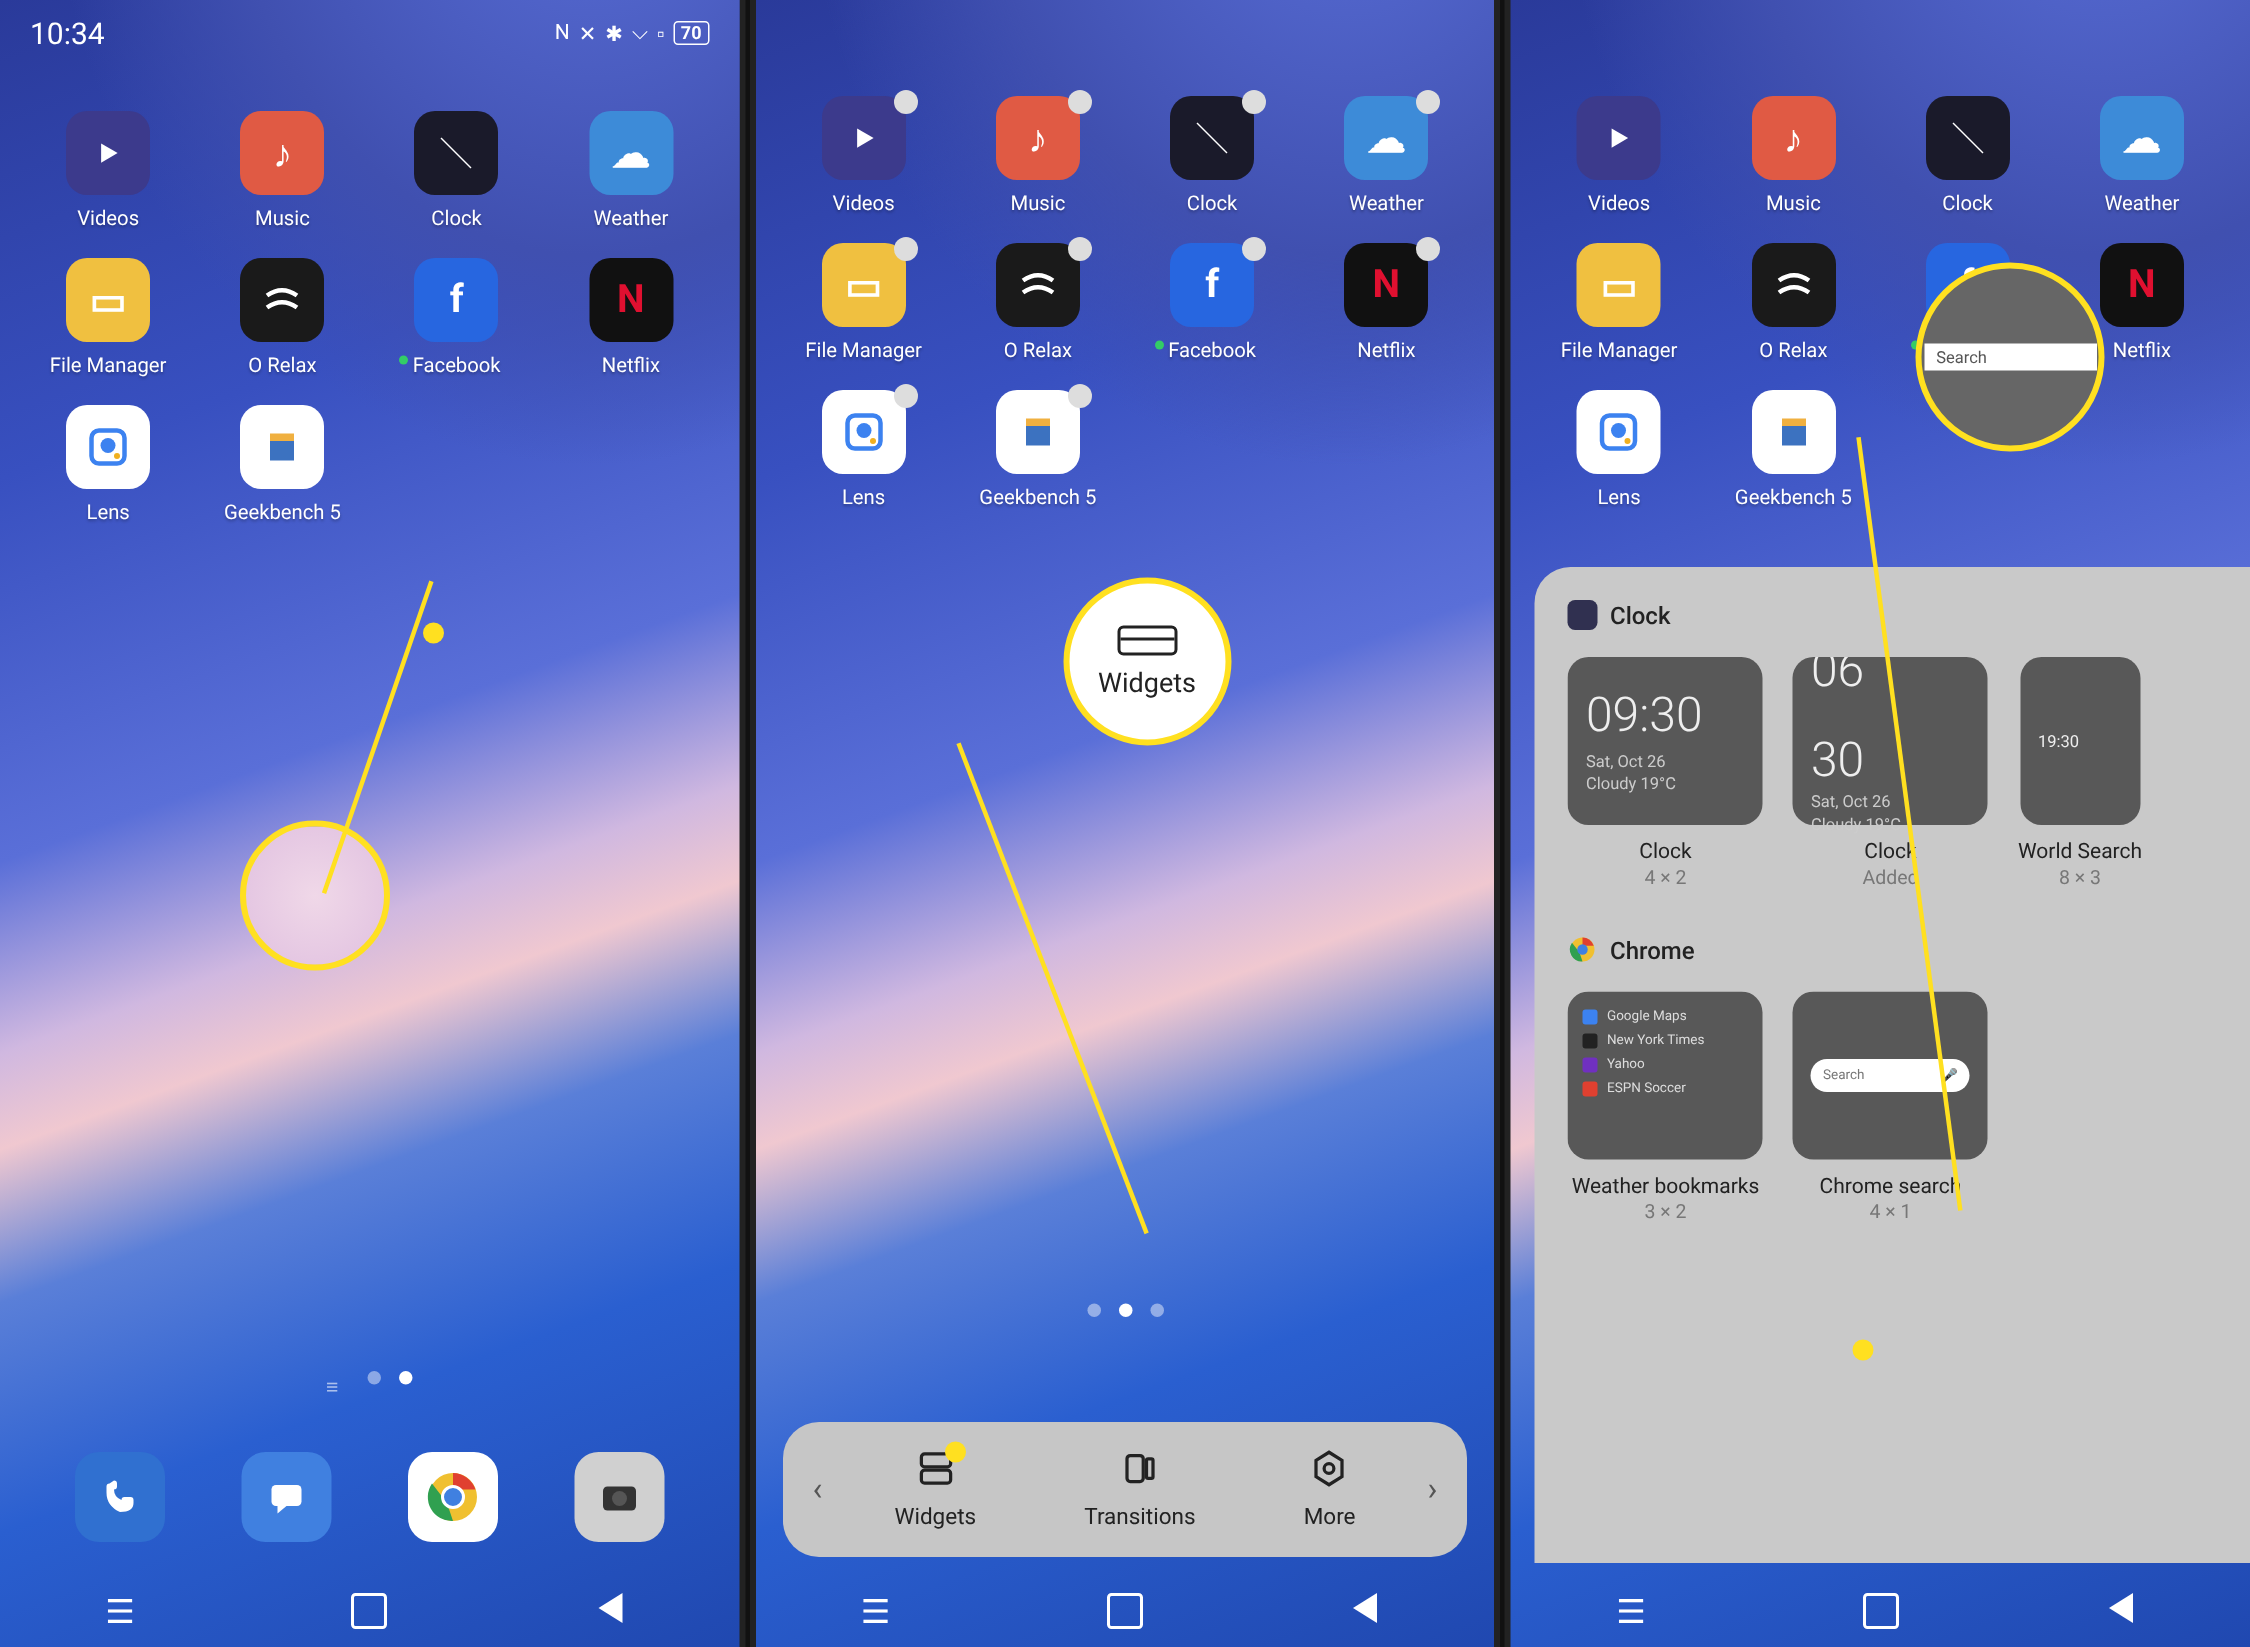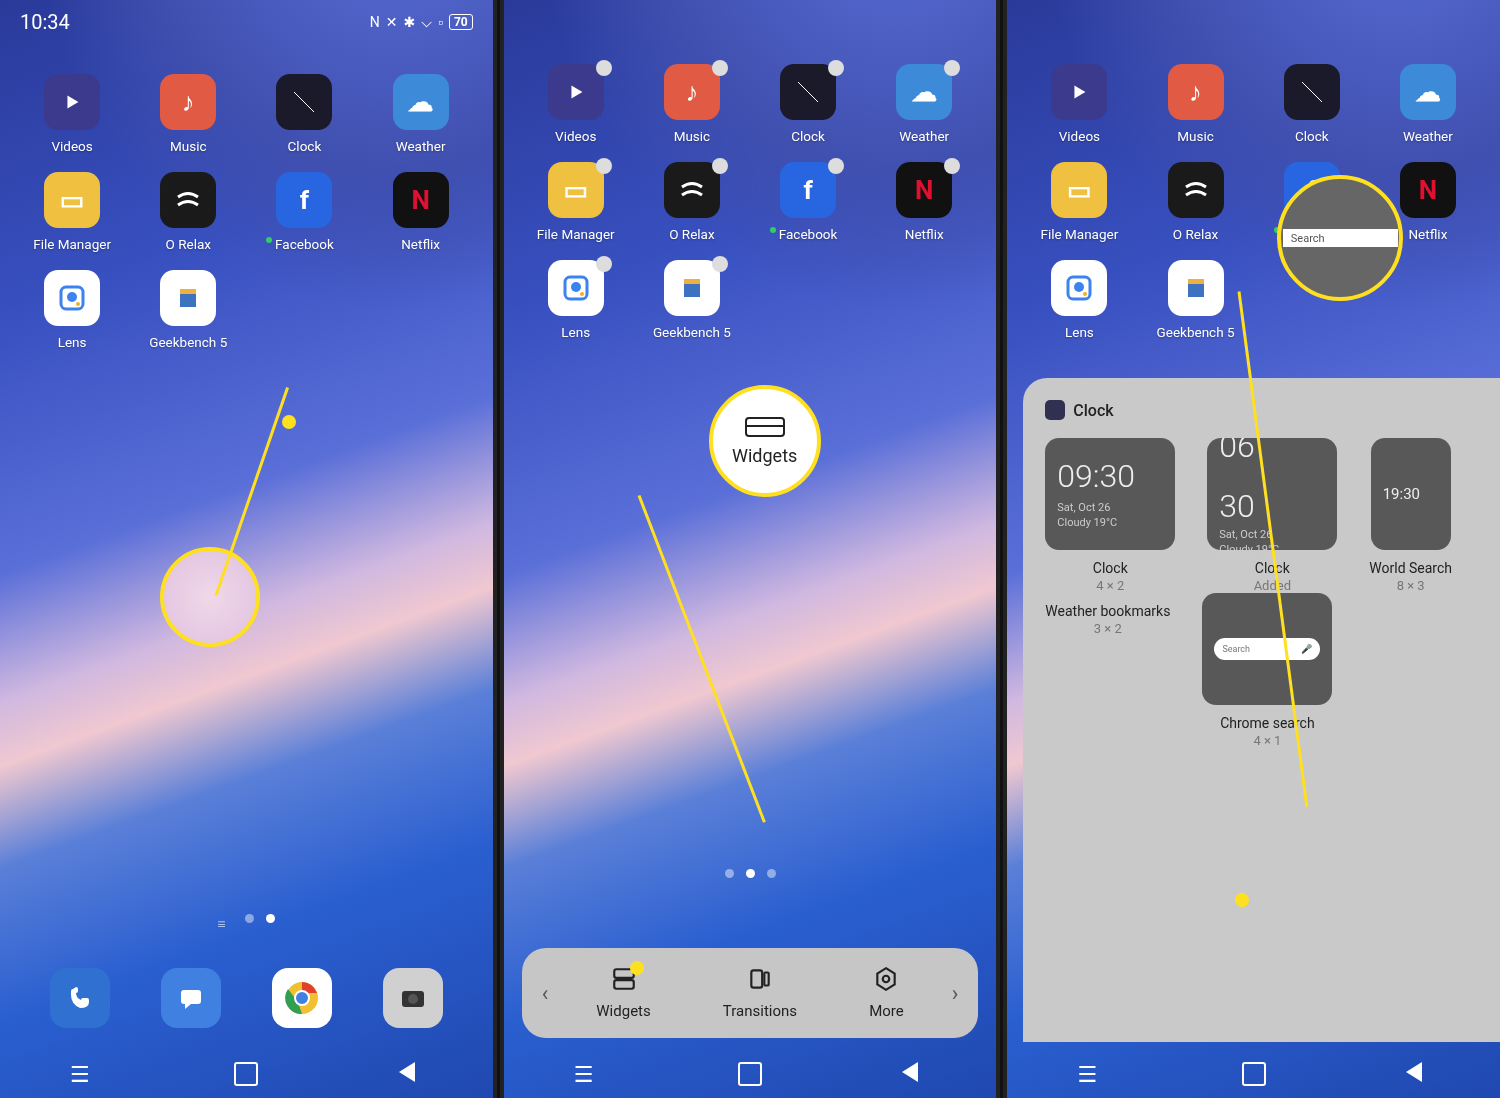--- a/index.html
+++ b/index.html
@@ -62,21 +62,21 @@
   .tray-item .tlabel { font-size: 15px; color: #222; }
   .callout-widgets { position:absolute; width:112px; height:112px; background:#fff; border:4px solid #ffe020; border-radius:50%; display:flex; flex-direction:column; align-items:center; justify-content:center; }
   .callout-widgets .wi { width:40px; height:20px; border:2.5px solid #222; border-radius:4px; display:grid; grid-template-rows:1fr 1fr; margin-bottom:8px; }
   .callout-widgets .wi::before { content:""; border-bottom:2.5px solid #222; }
   .callout-widgets .wl { color:#222; font-size:18px; }
   
   .picker { position: absolute; left: 16px; right: 0; bottom: 56px; top: 378px; background: #c9c9c9; border-radius: 24px 0 0 0; padding: 22px 0 22px 22px; color:#222; overflow:hidden; }
   .pgroup-head { display:flex; align-items:center; gap:8px; margin-bottom:18px; }
   .pgroup-head .hicon { width:20px; height:20px; border-radius:5px; background:#303050; }
   .pgroup-head .hlabel { font-size:16px; font-weight:500; }
-  .widget-row { display:flex; gap:32px; overflow:hidden; }
+  .widget-row { display:flex; gap:20px; overflow:hidden; }
   .widget-item { display:flex; flex-direction:column; align-items:center; }
   .widget-tile { width:130px; height:112px; background:#585858; border-radius:14px; color:#eee; padding:12px; display:flex; flex-direction:column; justify-content:center; }
   .widget-tile.tall { font-size:32px; font-weight:300; }
   .widget-tile .sub { font-size:11px; color:#ccc; margin-top:6px; line-height:1.35; font-weight:400; }
   .widget-name { font-size:14px; margin-top:10px; }
   .widget-size { font-size:13px; color:#777; margin-top:2px; }
   .pgroup2 { margin-top:30px; }
   .chrome-bm-tile { width:130px; height:112px; background:#585858; border-radius:14px; padding:12px 10px; display:flex; flex-direction:column; gap:6px; }
   .bm { font-size:9px; color:#ddd; display:flex; gap:6px; align-items:center; }
   .bm .bico { width:10px; height:10px; border-radius:2px; }
@@ -432,29 +432,56 @@
             <span>06</span>
             <br>
             <span>30</span>
             <div class="sub"><span>Sat, Oct 26</span><br><span>Cloudy 19°C</span></div>
           </div>
         <span class="widget-name">Clock</span>
         <span class="widget-size">Added</span>
       </div>
       <div class="widget-item">
         <div class="widget-tile" style="width:80px;">
-            <span style="font-size:15px;">19:30</span>
+            <span style="font-size:11px;">19:30</span>
           </div>
         <span class="widget-name">World Search</span>
         <span class="widget-size">8 × 3</span>
       </div>
     </div>
 
+    <div class="pgroup-head pgroup2">
+      <svg width="20" height="20" viewBox="0 0 40 40">
+          <circle cx="20" cy="20" r="16" fill="#f0c030"></circle>
+          <path d="M20 4 A16 16 0 0 1 35 15 L20 15 Z" fill="#e04030"></path>
+          <path d="M20 36 A16 16 0 0 1 6 11 L16 24 Z" fill="#30a050"></path>
+          <circle cx="20" cy="20" r="7" fill="#4080e0"></circle>
+        </svg>
+      <span class="hlabel">Chrome</span>
+    </div>
     <div class="widget-row">
       <div class="widget-item">
+        <div class="chrome-bm-tile">
+          <div class="bm">
+              <span class="bico" style="background:#3c82f0"></span>
+              <span>Google Maps</span>
+            </div>
+          <div class="bm">
+              <span class="bico" style="background:#222"></span>
+              <span>New York Times</span>
+            </div>
+          <div class="bm">
+              <span class="bico" style="background:#7030c0"></span>
+              <span>Yahoo</span>
+            </div>
+          <div class="bm">
+              <span class="bico" style="background:#e04030"></span>
+              <span>ESPN Soccer</span>
+            </div>
+        </div>
         <span class="widget-name">Weather bookmarks</span>
         <span class="widget-size">3 × 2</span>
       </div>
       <div class="widget-item">
         <div class="chrome-search-tile">
             <div class="csearch">
               <span>Search</span>
               <span>🎤</span>
             </div>
           </div>

